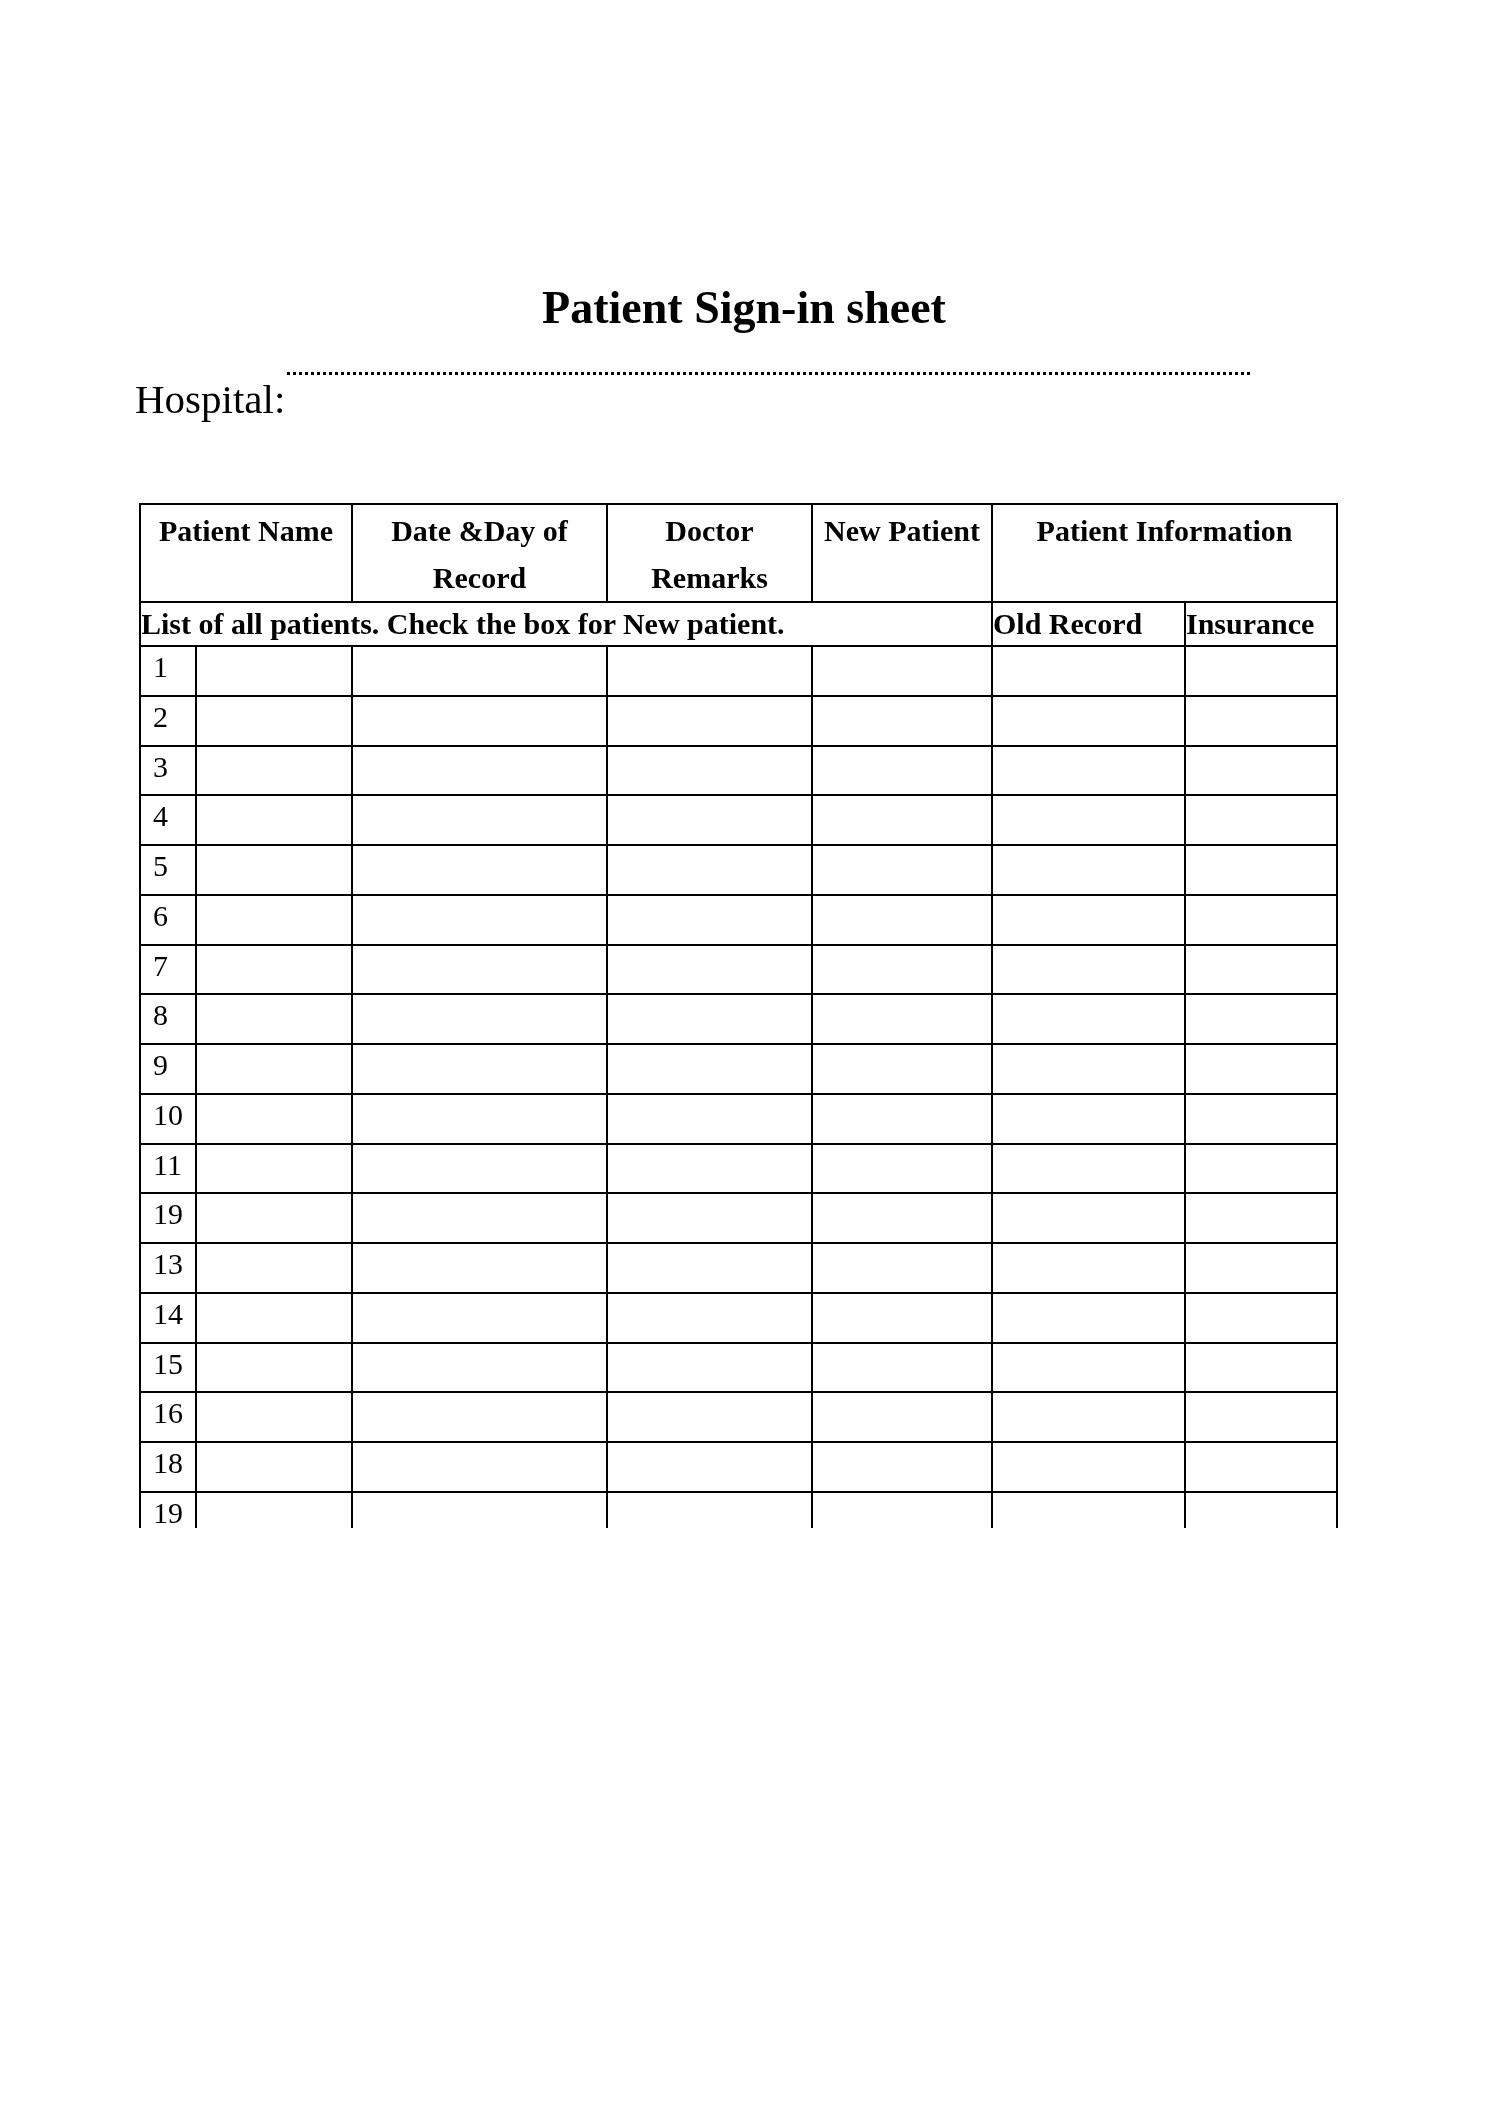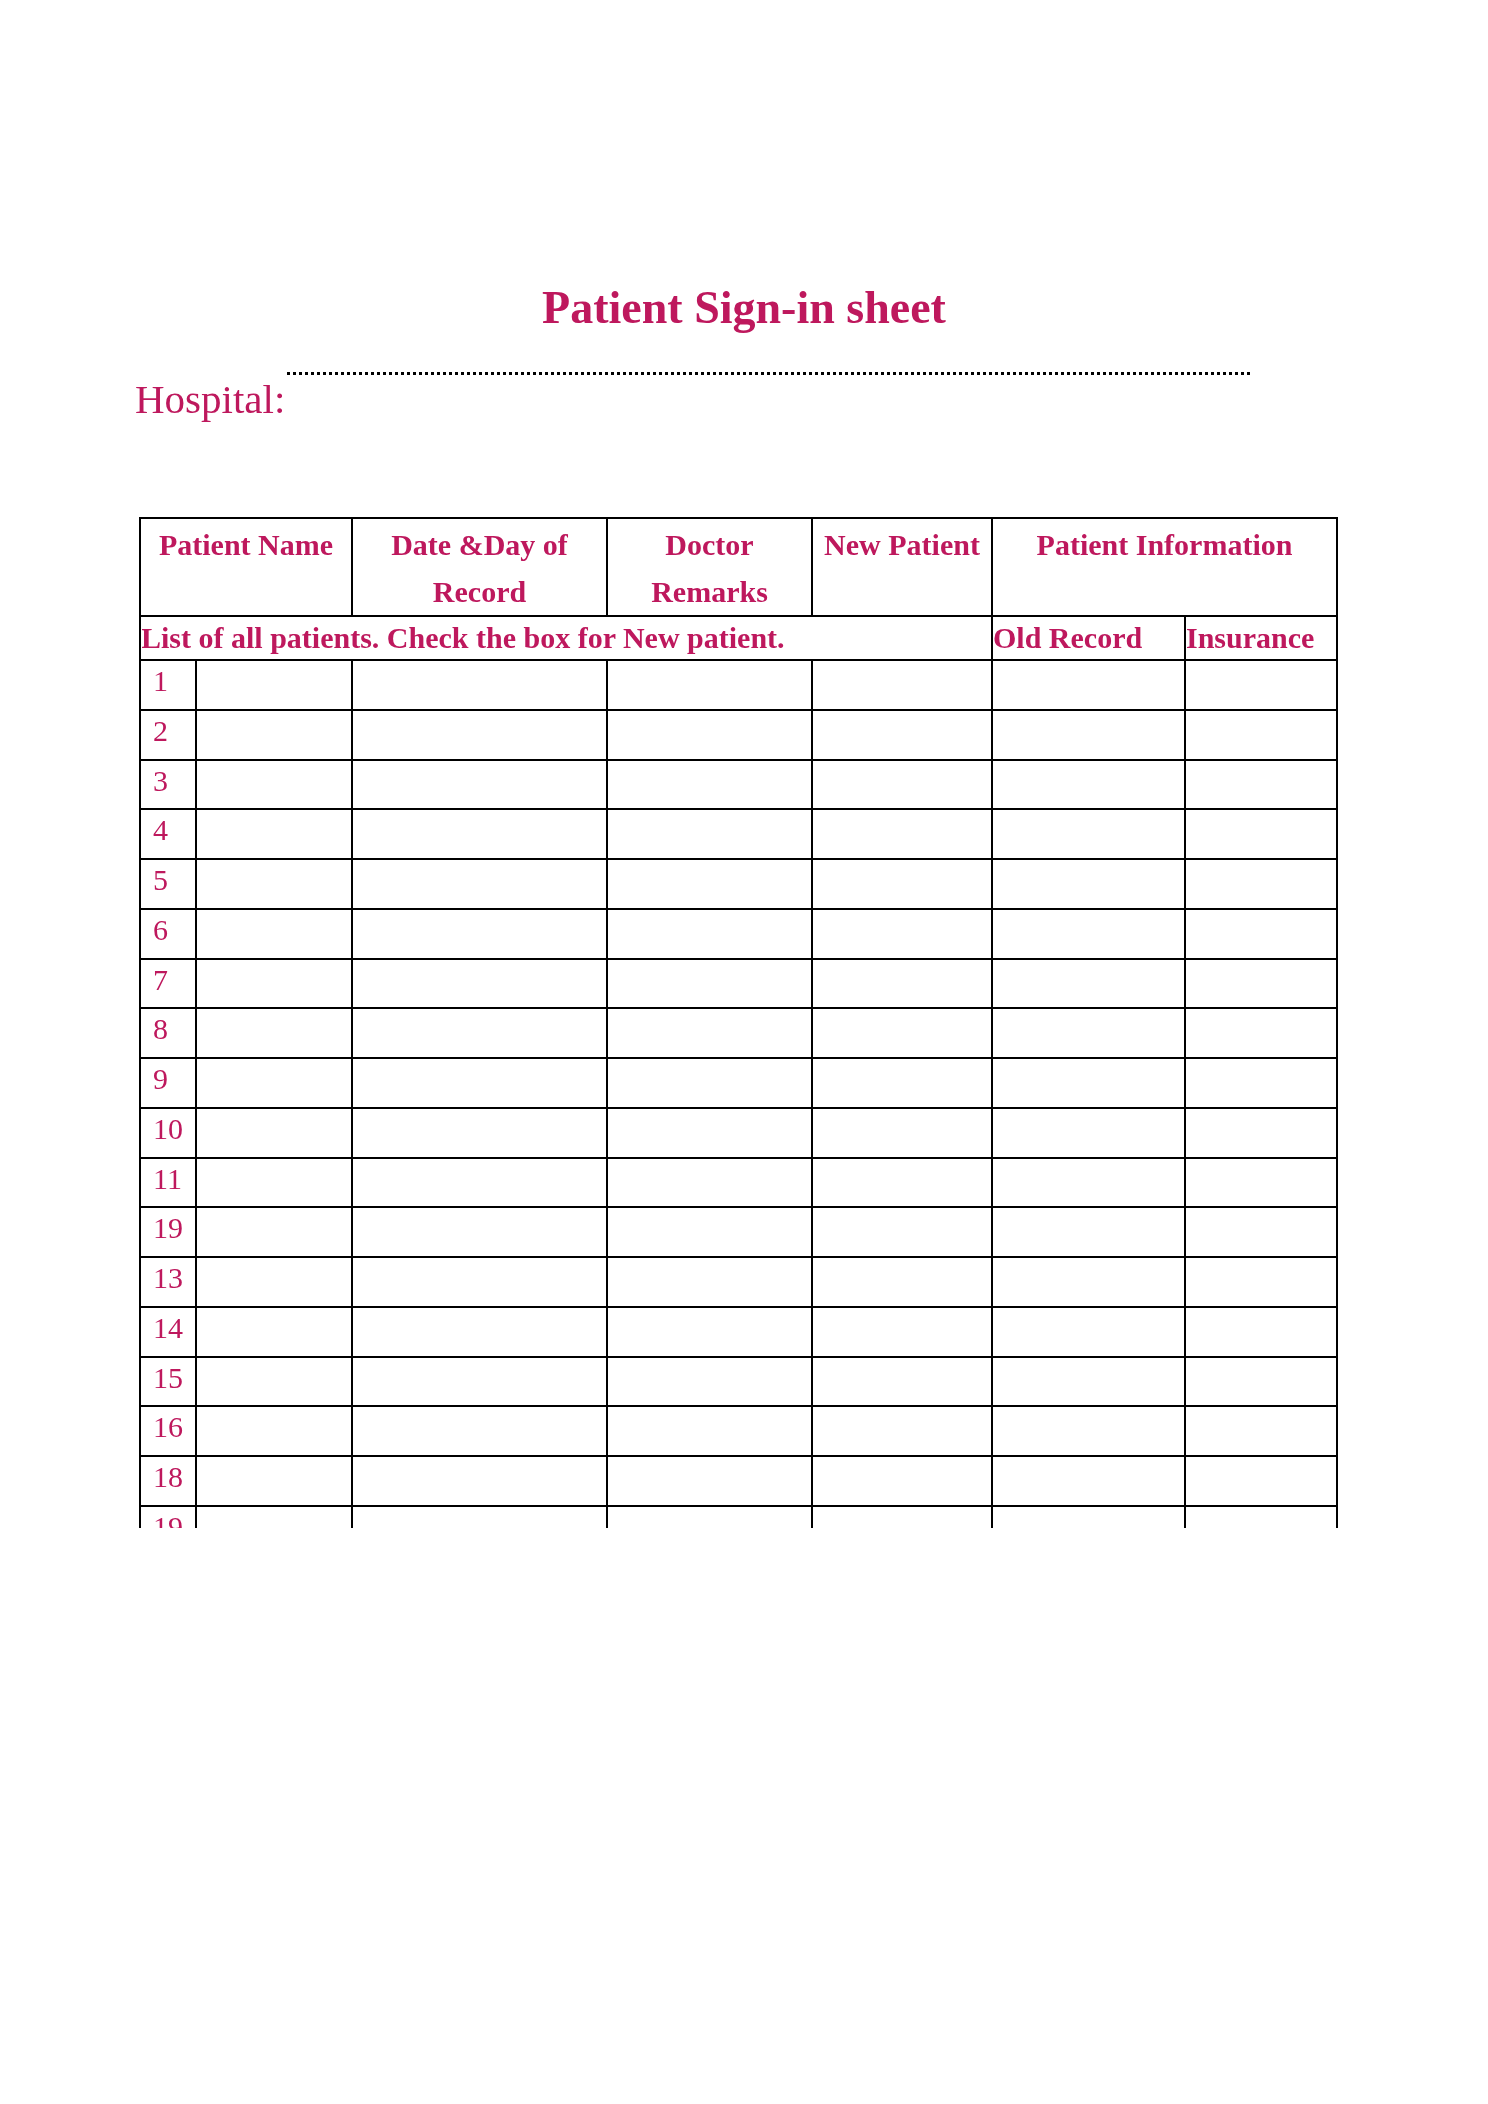--- a/index.html
+++ b/index.html
@@ -1,21 +1,21 @@
 <!DOCTYPE html>
 <html><head>
 <meta charset="utf-8">
 <style>
   html, body { margin: 0; padding: 0; background: #ffffff; }
   .page {
     position: relative;
     width: 1488px;
     height: 1528px;
     background: #ffffff;
-    color: #be185d;
+    color: #000000;
     font-family: "Liberation Serif", serif;
     overflow: hidden;
   }
   .title {
     position: absolute;
     top: 281px;
     left: 0;
     width: 100%;
     margin: 0;
     text-align: center;
@@ -39,21 +39,21 @@
   }
   .hospital-dots {
     flex: 1;
     height: 0;
     border-bottom: 3px dotted #000000;
     margin-bottom: 10px;
     margin-left: 2px;
   }
   table.sheet {
     position: absolute;
-    top: 517px;
+    top: 503px;
     left: 139px;
     border-collapse: collapse;
     table-layout: fixed;
   }
   table.sheet td {
     border: 2px solid #000000;
     padding: 0;
     overflow: hidden;
   }
   tr.hrow1 { height: 96px; }

